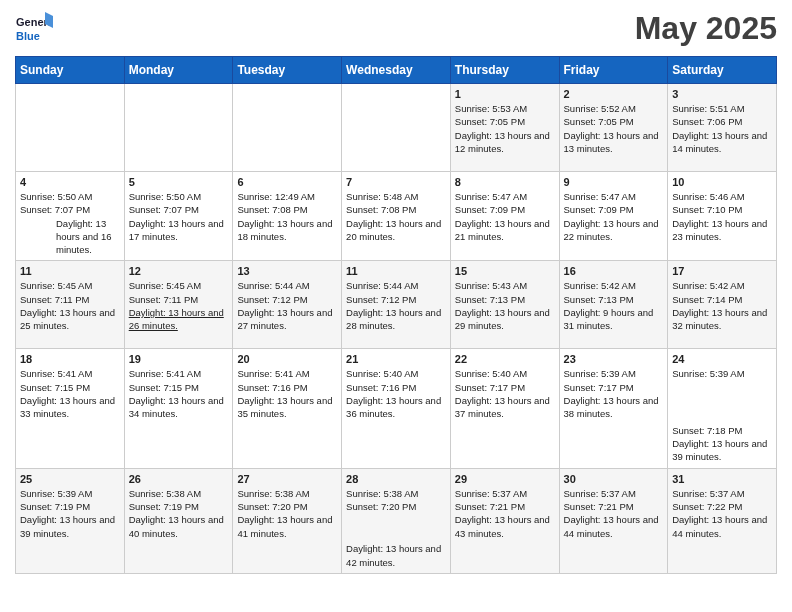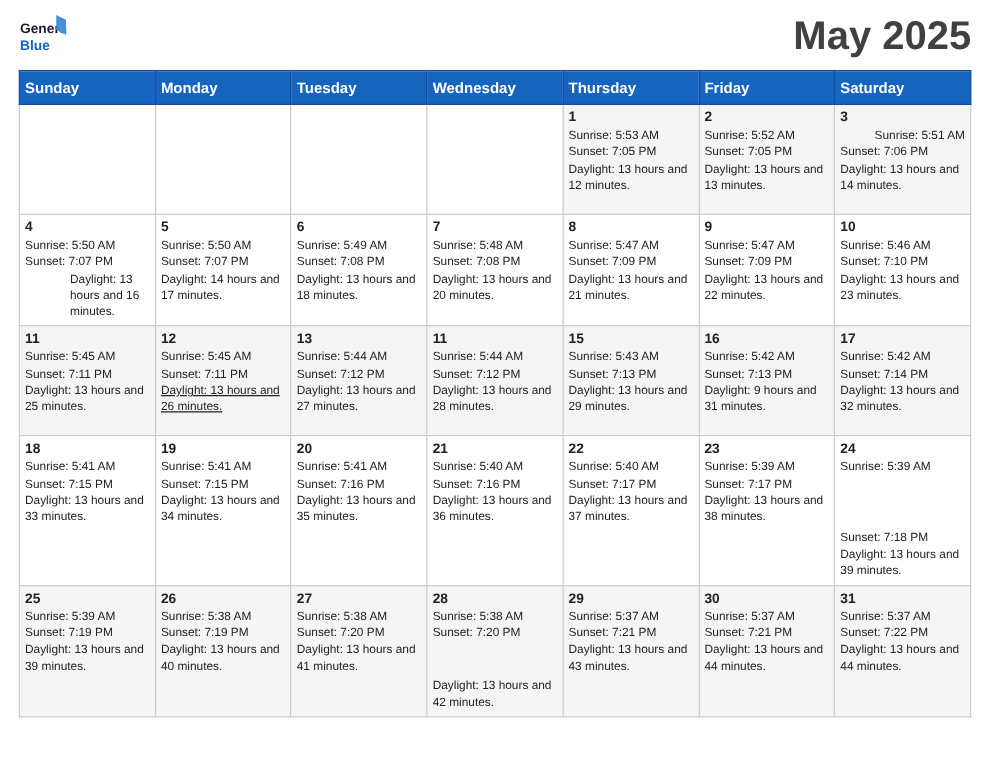--- a/index.html
+++ b/index.html
@@ -116,41 +116,41 @@
           <span style="display: block; line-height: 1.4;">Daylight: 13 hours and 12 minutes.</span>
         </td>
         <td>
           <span class="day-number">2</span>
           <span style="display: block; line-height: 1.4;">Sunrise: 5:52 AM</span>
           <span style="display: block; line-height: 1.4;">Sunset: 7:05 PM</span>
           <span style="display: block; line-height: 1.4;">Daylight: 13 hours and 13 minutes.</span>
         </td>
         <td>
           <span class="day-number">3</span>
-          <span style="display: block; line-height: 1.4; text-align: right;">Sunrise: 5:51 AM</span>
+          <span style="display: block; line-height: 1.4;">Sunrise: 5:51 AM</span>
           <span style="display: block; line-height: 1.4;">Sunset: 7:06 PM</span>
           <span style="display: block; line-height: 1.4;">Daylight: 13 hours and 14 minutes.</span>
         </td>
       </tr>
       <tr>
         <td>
           <span class="day-number">4</span>
           <span style="display: block; line-height: 1.4;">Sunrise: 5:50 AM</span>
           <span style="display: block; line-height: 1.4;">Sunset: 7:07 PM</span>
           <span style="display: block; line-height: 1.4; margin-left: 36px;">Daylight: 13 hours and 16 minutes.</span>
         </td>
         <td>
           <span class="day-number">5</span>
           <span style="display: block; line-height: 1.4;">Sunrise: 5:50 AM</span>
           <span style="display: block; line-height: 1.4;">Sunset: 7:07 PM</span>
-          <span style="display: block; line-height: 1.4;">Daylight: 14 hours and 17 minutes.</span>
+          <span style="display: block; line-height: 1.4;">Daylight: 13 hours and 17 minutes.</span>
         </td>
         <td>
           <span class="day-number">6</span>
-          <span style="display: block; line-height: 1.4;">Sunrise: 5:49 AM</span>
+          <span style="display: block; line-height: 1.4;">Sunrise: 12:49 AM</span>
           <span style="display: block; line-height: 1.4;">Sunset: 7:08 PM</span>
           <span style="display: block; line-height: 1.4;">Daylight: 13 hours and 18 minutes.</span>
         </td>
         <td>
           <span class="day-number">7</span>
           <span style="display: block; line-height: 1.4;">Sunrise: 5:48 AM</span>
           <span style="display: block; line-height: 1.4;">Sunset: 7:08 PM</span>
           <span style="display: block; line-height: 1.4;">Daylight: 13 hours and 20 minutes.</span>
         </td>
         <td>

